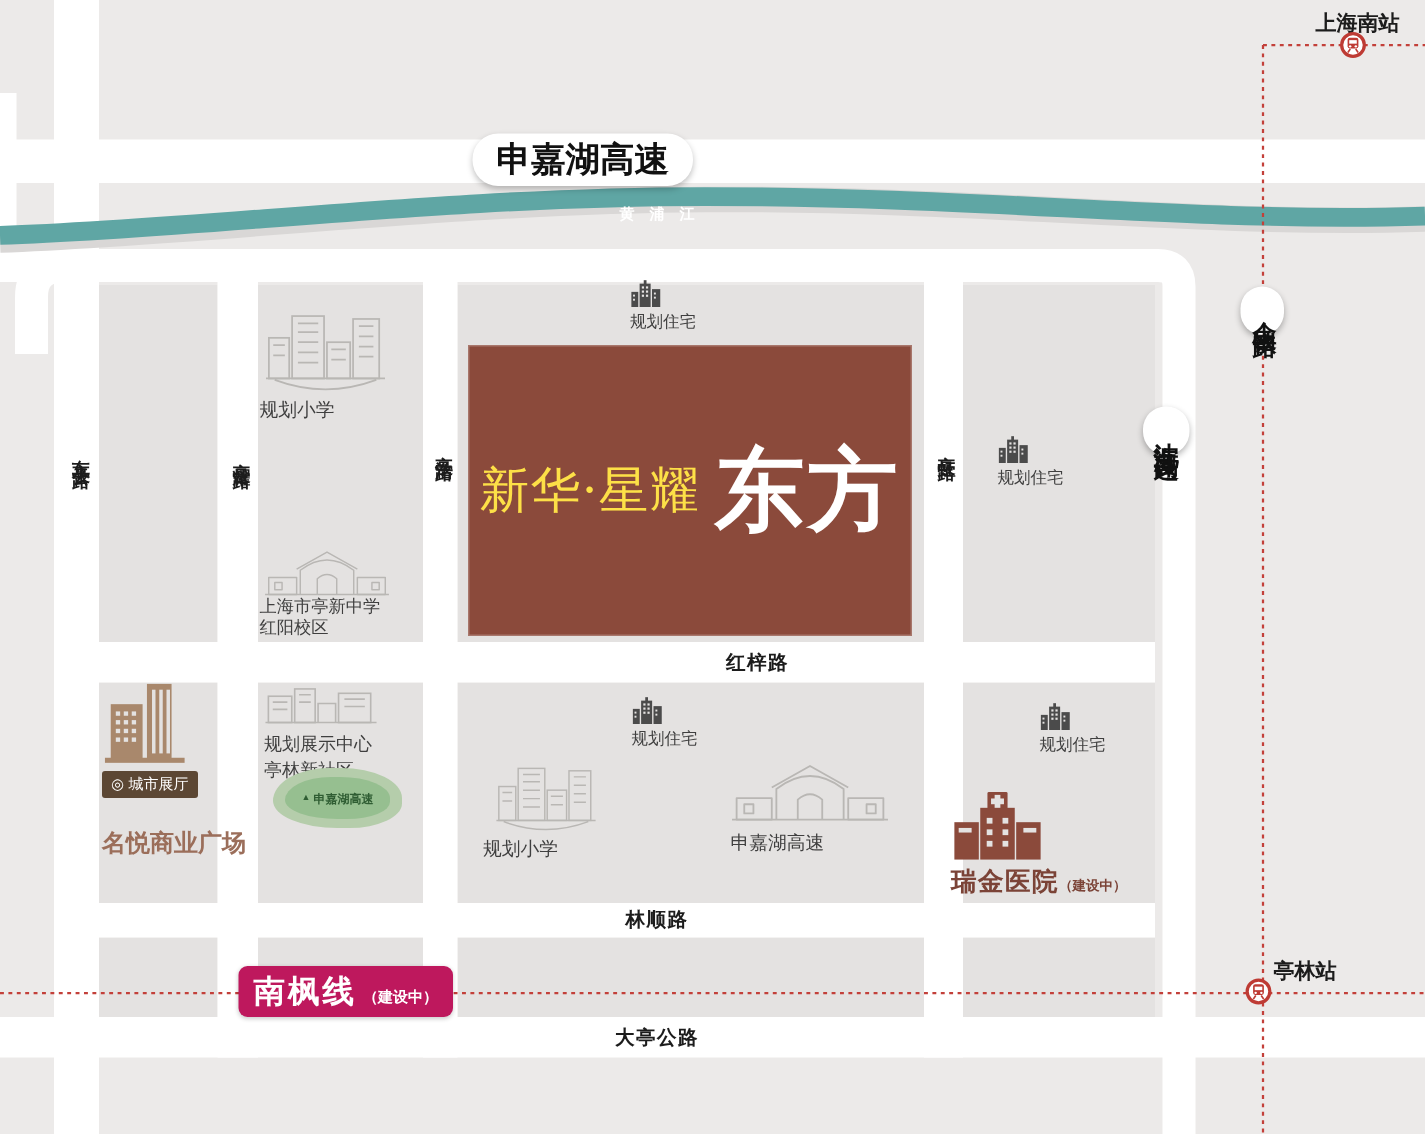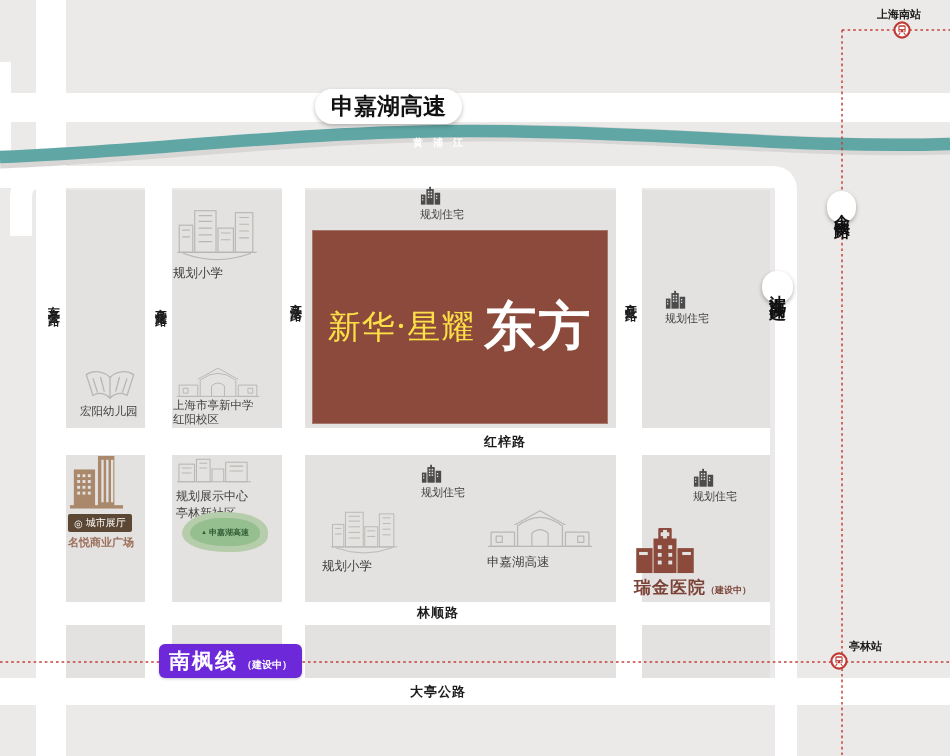--- a/index.html
+++ b/index.html
@@ -5,21 +5,21 @@
   html,body{margin:0;padding:0;background:#d8d6d5;}
   #stage{position:relative;width:950px;height:756px;background:#ECEAE9;overflow:hidden;
          font-family:"Liberation Sans",sans-serif;color:#3f3f3f;}
   .blk{position:absolute;background:#E4E2E1;}
   #roads{position:absolute;left:0;top:0;z-index:2;}
   
   .project{position:absolute;left:312px;top:230px;width:296px;height:194px;background:#8B4A3B;
            z-index:3;display:flex;align-items:center;justify-content:center;gap:9px;
            box-shadow:0 0 0 1px rgba(255,255,255,.25) inset;}
   .pn1{color:#fde047;font-family:"DejaVu Serif",serif;font-size:33px;letter-spacing:1px;}
-  .pn2{color:#fff;font-family:"DejaVu Serif",serif;font-size:52px;font-weight:bold;letter-spacing:2px;}
+  .pn2{color:#fff;font-family:"DejaVu Serif",serif;font-size:60px;font-weight:bold;letter-spacing:2px;}
   
   .pill{position:absolute;z-index:5;background:#fff;border-radius:17px;color:#111;
         font-weight:bold;font-size:23px;padding:2px 16px;box-shadow:0 2px 4px rgba(0,0,0,.25);}
   .vpill{position:absolute;z-index:5;background:#fff;border-radius:15px;color:#111;
          font-weight:bold;font-size:17px;padding:10px 4px;letter-spacing:3px;
          writing-mode:vertical-rl;text-orientation:upright;box-shadow:0 2px 4px rgba(0,0,0,.3);}
   
   .hlabel{position:absolute;z-index:4;font-size:13px;font-weight:600;color:#1c1c1c;letter-spacing:1px;}
   .vlabel{position:absolute;z-index:4;font-size:12px;font-weight:600;color:#1c1c1c;letter-spacing:3px;
           writing-mode:vertical-rl;text-orientation:upright;}
@@ -32,32 +32,32 @@
   .poi .lbl.xs{font-size:11.5px;line-height:13.5px;margin-top:1px;}
   .park{position:absolute;left:182px;top:512px;width:86px;height:40px;z-index:4;}
   .park .blob1{position:absolute;inset:0;background:#B5CDAB;border-radius:48% 52% 45% 55%/60% 55% 45% 50%;}
   .park .blob2{position:absolute;inset:6px 8px;background:#96BF90;border-radius:48% 52% 45% 55%/60% 55% 45% 50%;}
   .park .plabel{position:absolute;inset:0;display:flex;align-items:center;justify-content:center;
                 color:#2F5D33;font-size:8px;font-weight:600;gap:2px;}
   .park .tree{font-size:6px;}
   
   .mbadge{display:flex;align-items:center;gap:3px;background:#5C4734;color:#fff;font-size:10px;
           padding:2px 6px;border-radius:2px;margin-top:4px;white-space:nowrap;}
-  .mname{color:#9B6E5A;font-size:11px;font-weight:600;margin-top:3px;white-space:nowrap;}
+  .mname{color:#9B6E5A;font-size:16px;font-weight:600;margin-top:20px;white-space:nowrap;}
   
   .hosp-line{display:flex;align-items:baseline;margin-top:2px;white-space:nowrap;}
   .hosp-name{font-size:17px;font-weight:bold;color:#7B4337;letter-spacing:1px;}
   .hosp-status{font-size:9px;font-weight:bold;color:#7B4337;}
   
-  .nanfeng{position:absolute;left:159px;top:644px;z-index:6;background:#6d28d9;border-radius:6px;
+  .nanfeng{position:absolute;left:159px;top:644px;z-index:6;background:#be185d;border-radius:6px;
            padding:3px 10px;display:flex;align-items:baseline;gap:4px;box-shadow:0 1px 3px rgba(0,0,0,.2);}
   .nf-name{color:#fff;font-size:21px;font-weight:bold;letter-spacing:2px;}
   .nf-status{color:#fff;font-size:10px;font-weight:bold;}
   
-  .stlabel{position:absolute;z-index:6;font-size:11px;font-weight:600;color:#1c1c1c;}
+  .stlabel{position:absolute;z-index:6;font-size:14px;font-weight:600;color:#1c1c1c;}
   .sticon{position:absolute;z-index:6;width:18px;height:18px;}
   .hidden-defs{position:absolute;width:0;height:0;overflow:hidden;}
 </style>
 </head>
 <body>
 
 <svg class="hidden-defs" aria-hidden="true">
   <defs>
     <symbol id="sym-bld" viewBox="0 0 24 20">
       <g fill="#4B4B4B">
@@ -234,26 +234,20 @@
         <use href="#sym-bld"></use>
       </svg>
     <span class="lbl sm">规划住宅</span>
   </div>
   <div class="poi" style="left:173px;top:202px;width:106px">
     <svg width="88" height="60">
         <use href="#sym-school"></use>
       </svg>
     <span class="lbl">规划小学</span>
   </div>
-  <div class="poi" style="left:80px;top:368px;width:78px">
-    <svg width="60" height="36">
-        <use href="#sym-book"></use>
-      </svg>
-    <span class="lbl xs">宏阳幼儿园</span>
-  </div>
   <div class="poi" style="left:173px;top:364px;width:106px">
     <svg width="90" height="34">
         <use href="#sym-gate"></use>
       </svg>
     <span class="lbl xs">上海市亭新中学</span>
     <span class="lbl xs" style="margin-top:0">红阳校区</span>
   </div>
   <div class="poi" style="left:665px;top:290px;width:80px">
     <svg width="22" height="19">
         <use href="#sym-bld"></use>

